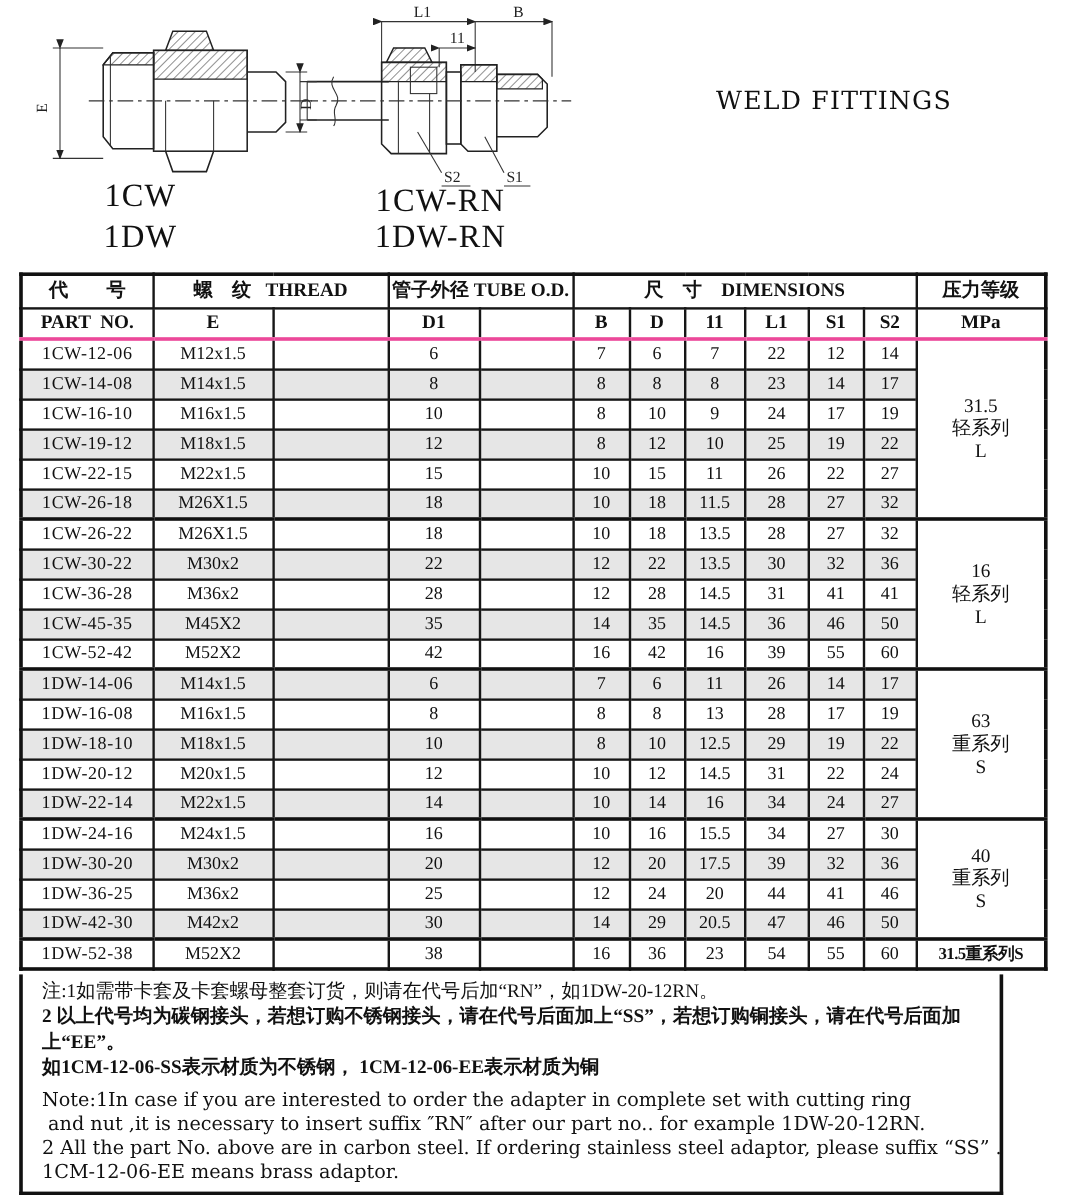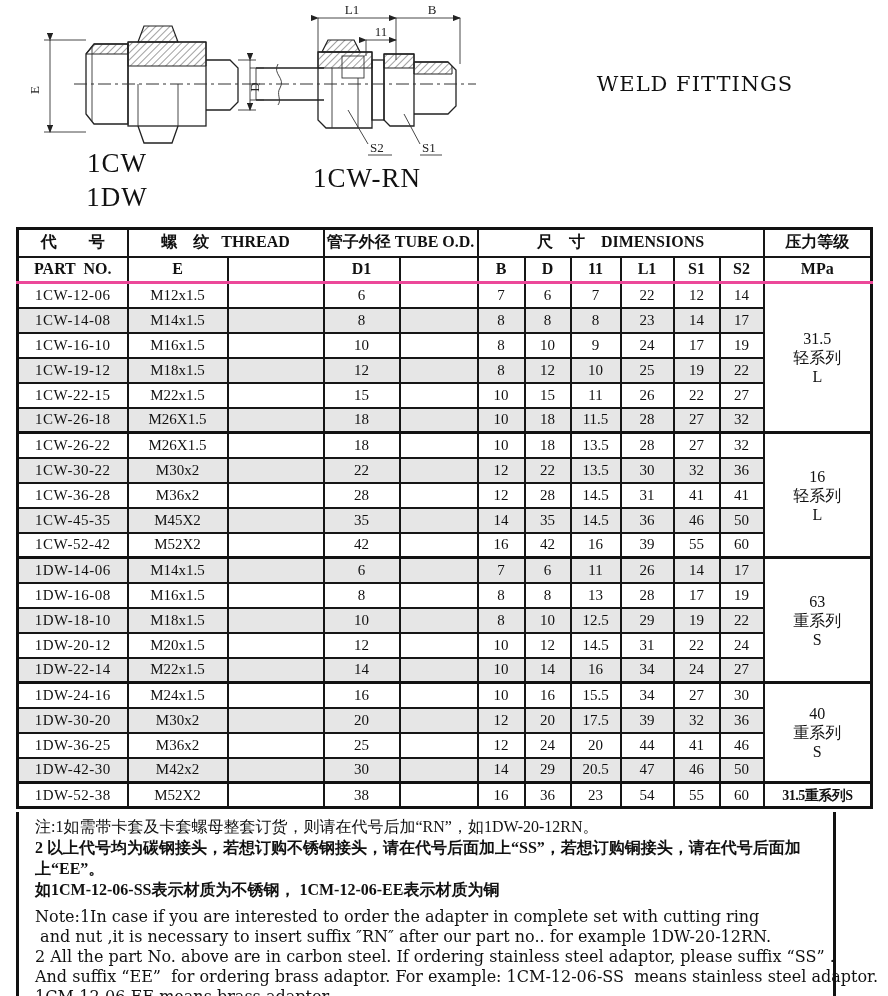--- a/index.html
+++ b/index.html
@@ -6,21 +6,21 @@
   body { background:#ffffff; font-family:"Liberation Serif","DejaVu Serif",serif; color:#111; }
   #page { position:relative; width:888px; height:996px; background:#fff; overflow:hidden; }
 
   
   .drawing-svg { position:absolute; }
   #draw-left  { left:26px;  top:14px; }
   #draw-right { left:248px; top:2px; }
   .caption { position:absolute; font-weight:normal; font-size:27px; letter-spacing:1px; text-align:center; width:170px; }
   #cap-l1 { left:32px;  top:148px; }
   #cap-l2 { left:32px;  top:182px; }
-  #cap-r1 { left:282px; top:163px; }
+  #cap-r1 { left:282px; top:152px; }
   #cap-r2 { left:282px; top:182px; }
   .title-block { position:absolute; left:590px; top:66px; width:210px; text-align:center; }
   .title-zh { font-size:21px; font-weight:bold; letter-spacing:6px; }
   .title-en { font-size:21px; font-weight:normal; margin-top:6px; letter-spacing:1px; font-family:"DejaVu Serif","Liberation Serif",serif; }
 
   
   #tbl-wrap { position:absolute; left:16px; top:227px; width:856px;border-radius:11px; }
   table { border-collapse:collapse; table-layout:fixed; width:856px; border:3px solid #111; }
   th, td { border:2px solid #161616; text-align:center; vertical-align:middle; overflow:hidden; }
   th { font-weight:bold; font-size:16px; white-space:pre; height:28px; }
@@ -138,20 +138,21 @@
     <text class="dim-text" x="122" y="150" font-size="14">S2</text>
     <line class="thin" x1="120" y1="153" x2="144" y2="153"></line>
     <line class="thin" x1="156" y1="112" x2="172" y2="142"></line>
     <text class="dim-text" x="174" y="150" font-size="14">S1</text>
     <line class="thin" x1="172" y1="153" x2="194" y2="153"></line>
   </svg>
 
   <div class="caption" id="cap-l1">1CW</div>
   <div class="caption" id="cap-l2">1DW</div>
   <div class="caption" id="cap-r1">1CW-RN</div>
+  <div class="caption" id="cap-r2">1DW-RN</div>
 
   <div class="title-block">
     <div class="title-en">WELD FITTINGS</div>
   </div>
 
   <div id="tbl-wrap">
     <table>
       <colgroup>
         <col style="width:110px">
           <col style="width:100px">
@@ -473,18 +474,17 @@
   </div>
 
   <div id="notes">
     <div class="note-zh">注:1如需带卡套及卡套螺母整套订货，则请在代号后加“RN”，如1DW-20-12RN。</div>
     <div class="note-zh b">2 以上代号均为碳钢接头，若想订购不锈钢接头，请在代号后面加上“SS”，若想订购铜接头，请在代号后面加上“EE”。</div>
     <div class="note-zh b">如1CM-12-06-SS表示材质为不锈钢， 1CM-12-06-EE表示材质为铜</div>
     <div class="en-block">
       <div class="note-en">Note:1In case if you are interested to order the adapter in complete set with cutting ring</div>
       <div class="note-en"> and nut ,it is necessary to insert suffix ″RN″ after our part no.. for example 1DW-20-12RN.</div>
       <div class="note-en">2 All the part No. above are in carbon steel. If ordering stainless steel adaptor, please suffix “SS” .</div>
-      <div class="note-en">And suffix “EE”  for ordering brass adaptor. For example: 1CM-12-06-SS  means stainless steel adaptor.</div>
       <div class="note-en">1CM-12-06-EE means brass adaptor.</div>
     </div>
   </div>
 
 </div>
 
 </body></html>

